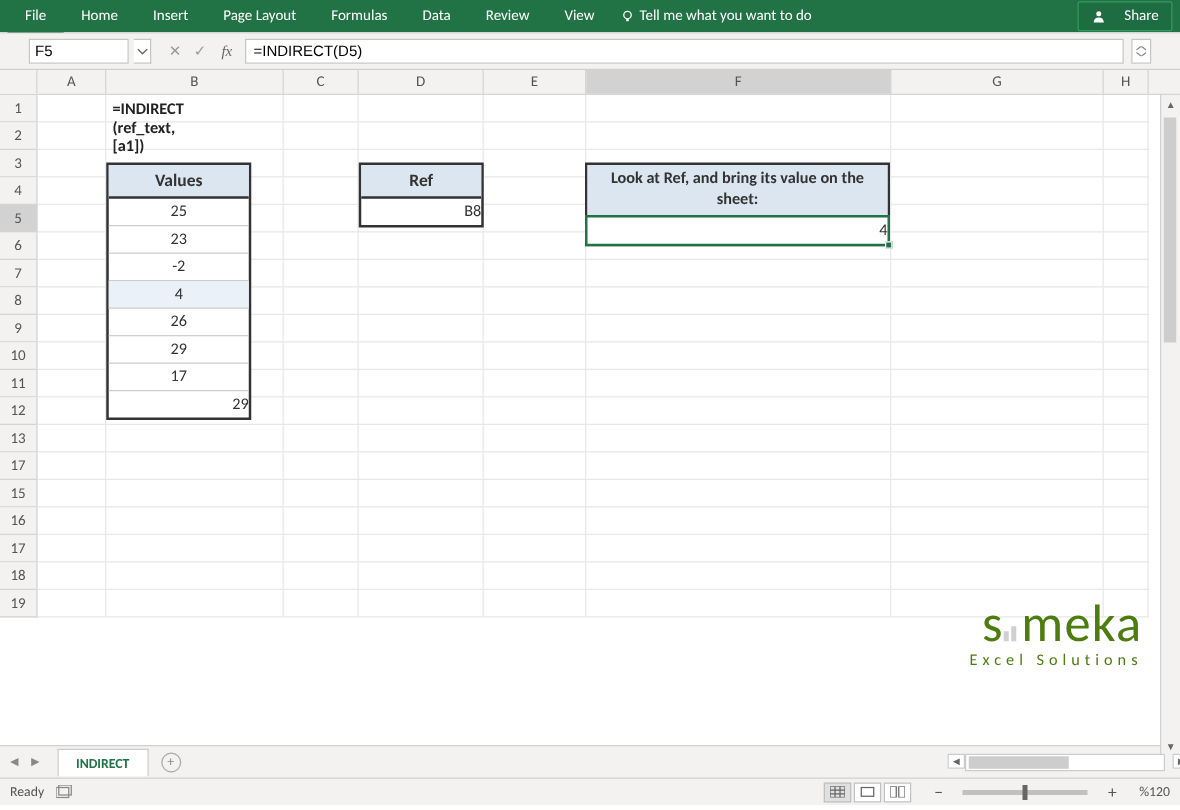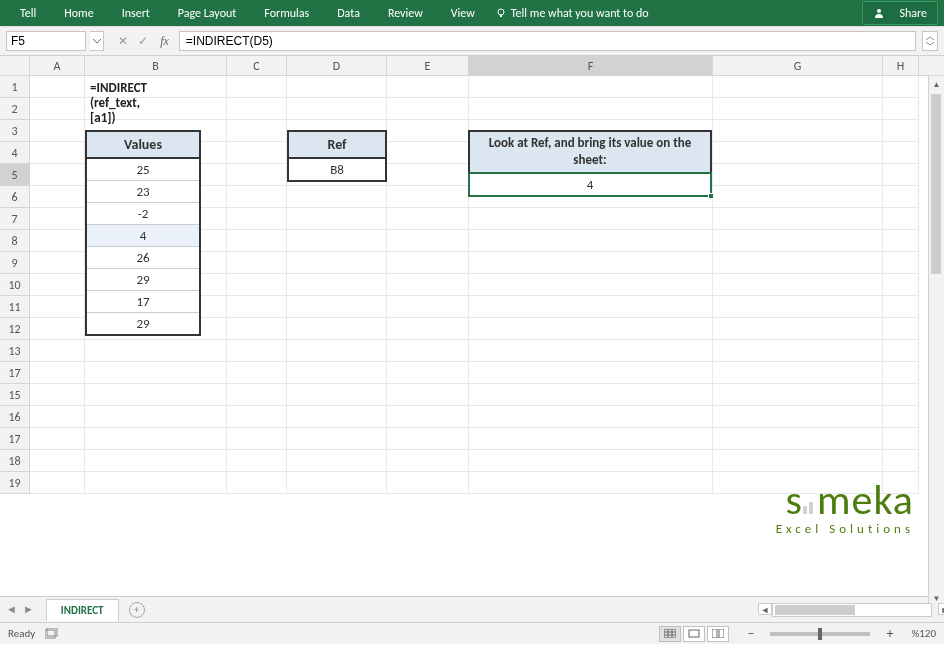--- a/index.html
+++ b/index.html
@@ -7,21 +7,21 @@
 
 
 .ribbon { background: #217346; height: 26px; display: flex; align-items: center; padding: 0 6px; color: #fff; font-size: 12px; }
 .ribbon-tab { padding: 6px 14px; cursor: pointer; }
 .ribbon-tab.file { background: #217346; }
 .ribbon-tell { display: flex; align-items: center; gap: 4px; margin-left: 6px; }
 .ribbon-spacer { flex: 1; }
 .share-btn { background: #1e6c41; border: 1px solid #349a5f; padding: 4px 10px; display: flex; align-items: center; gap: 14px; border-radius: 2px; }
 
 
-.fx-area { background: #f3f2f1; height: 30px; border-top: 1px solid #e1dfdd; border-bottom: 1px solid #d0d0d0; display: flex; align-items: center; padding: 0 6px; gap: 4px; }
+.fx-area { background: #f3f2f1; height: 30px; border-top: 1px solid #e1dfdd; border-bottom: 1px solid #d0d0d0; display: flex; align-items: center; padding: 0 23px; gap: 4px; }
 .name-box { width: 80px; height: 20px; background: #fff; border: 1px solid #c8c6c4; font-size: 12px; padding: 2px 4px; }
 .name-drop { width: 14px; height: 20px; background: #fff; border: 1px solid #c8c6c4; border-left: none; display: flex; align-items: center; justify-content: center; }
 .fx-btns { display: flex; align-items: center; gap: 10px; margin-left: 10px; color: #a0a0a0; }
 .fx-label { font-style: italic; font-family: "Times New Roman", serif; margin-left: 8px; color: #666; }
 .formula-input { flex: 1; height: 20px; background: #fff; border: 1px solid #c8c6c4; padding: 2px 6px; font-size: 12px; margin-left: 6px; }
 .fx-expand { width: 16px; height: 20px; border: 1px solid #c8c6c4; background: #fff; display: flex; align-items: center; justify-content: center; margin-left: 2px; }
 
 
 .grid-wrap { position: relative; height: 540px; overflow: hidden; background: #fff; display: flex; flex-direction: column; }
 .col-headers { display: flex; height: 20px; background: #f3f2f1; border-bottom: 1px solid #d4d4d4; }
@@ -37,21 +37,21 @@
 
 
 .overlay { position: absolute; top: 0; left: 30px; pointer-events: none; }
 .overlay * { pointer-events: auto; }
 
 .formula-title { position: absolute; top: 24px; left: 60px; font-weight: bold; font-size: 13px; color: #222; }
 
 .tbl { position: absolute; border: 2px solid #333; background: #fff; }
 .tbl-h { background: #dce6f1; font-weight: bold; text-align: center; border-bottom: 2px solid #333; padding: 4px 0; font-size: 14px; }
 .tbl-r { text-align: center; font-size: 13px; border-bottom: 1px solid #ccc; line-height: 21px; }
-.tbl-r:last-child { border-bottom: none; }
+.tbl-r:last-child { border-bottom: none; text-align: right; }
 .tbl-r.hl { background: #eaf1f9; }
 
 .values-tbl { top: 74px; left: 55px; width: 116px; }
 .ref-tbl { top: 74px; left: 257px; width: 100px; }
 .look-tbl { top: 74px; left: 438px; width: 244px; }
 .look-tbl .tbl-h { font-size: 13px; line-height: 1.3; padding: 3px 14px; }
 .look-tbl .tbl-r { border: 2px solid #217346; margin: -2px; position: relative; background: #fff; }
 .sel-handle { position: absolute; right: -4px; bottom: -4px; width: 6px; height: 6px; background: #217346; border: 1px solid #fff; }
 
 .ch.hl { background: #d2d2d2; }
@@ -90,21 +90,21 @@
 .vscroll-btn { height: 16px; text-align: center; font-size: 8px; color: #666; line-height: 16px; }
 .vscroll-track { height: 498px; position: relative; }
 .vscroll-thumb { position: absolute; top: 2px; left: 2px; width: 10px; height: 180px; background: #cdcdcd; }
 
 svg { display: block; }
 </style>
 </head>
 <body>
 
 <div class="ribbon">
-  <div class="ribbon-tab file">Tell</div>
+  <div class="ribbon-tab file">File</div>
   <div class="ribbon-tab">Home</div>
   <div class="ribbon-tab">Insert</div>
   <div class="ribbon-tab">Page Layout</div>
   <div class="ribbon-tab">Formulas</div>
   <div class="ribbon-tab">Data</div>
   <div class="ribbon-tab">Review</div>
   <div class="ribbon-tab">View</div>
   <div class="ribbon-tell">
     <span>
         <svg width="12" height="12" viewBox="0 0 12 12">

